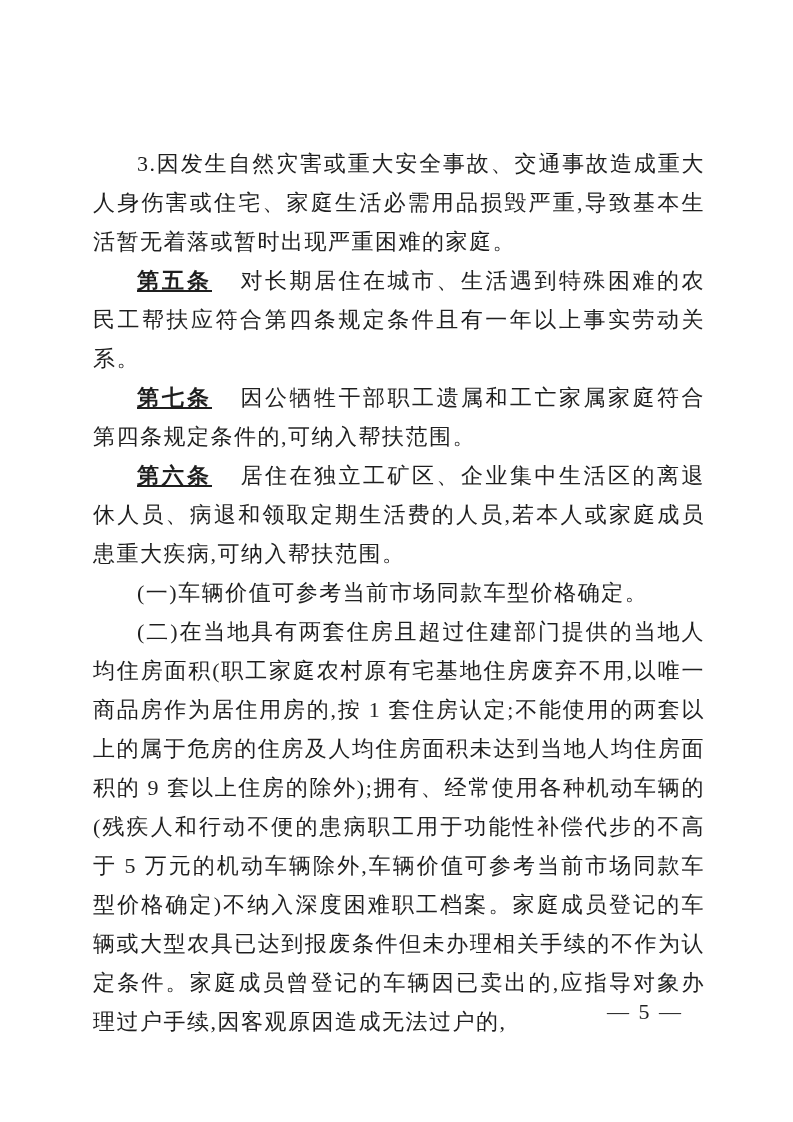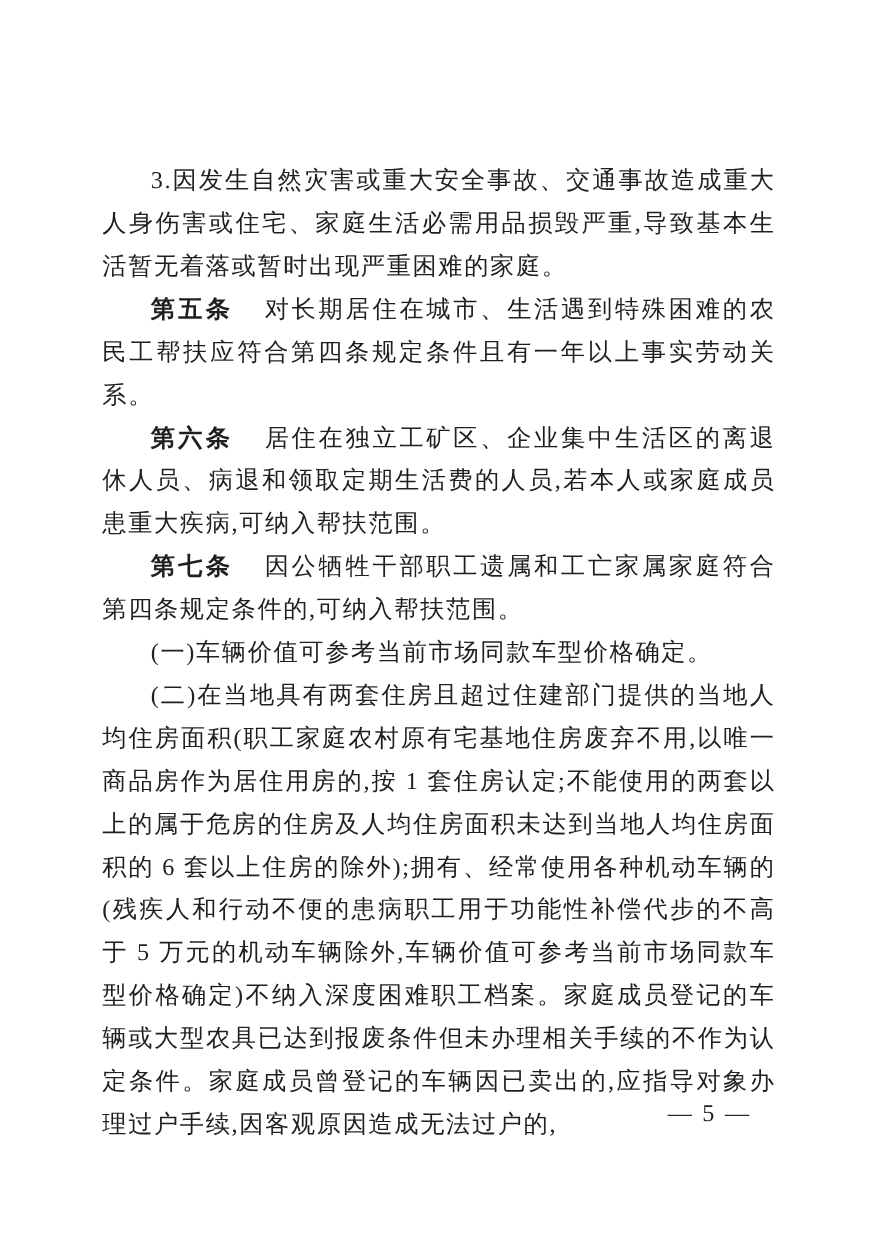--- a/index.html
+++ b/index.html
@@ -31,20 +31,21 @@
     color: #1f1f1f;
     text-align: justify;
     text-justify: inter-ideograph;
     text-indent: 2em;
   }
   .art-heading {
     font-family: "Liberation Sans", "DejaVu Sans", sans-serif;
     font-weight: bold;
     margin-right: 1.3em;
     letter-spacing: 2px;
+    text-decoration: underline;
   }
   .art-heading:empty {
     display: none;
   }
   .page-number {
     position: absolute;
     top: 984px;
     right: 106px;
     font-size: 22px;
     letter-spacing: 2px;
@@ -55,25 +56,25 @@
 </head>
 <body>
 
 <div class="doc-page">
   <div class="text-block">
 
     <p class="para"><span>3.因发生自然灾害或重大安全事故、交通事故造成重大人身伤害或住宅、家庭生活必需用品损毁严重,导致基本生活暂无着落或暂时出现严重困难的家庭。</span></p>
 
     <p class="para"><span class="art-heading">第五条</span><span>对长期居住在城市、生活遇到特殊困难的农民工帮扶应符合第四条规定条件且有一年以上事实劳动关系。</span></p>
 
+    <p class="para"><span class="art-heading">第七条</span><span>因公牺牲干部职工遗属和工亡家属家庭符合第四条规定条件的,可纳入帮扶范围。</span></p>
+
     <p class="para"><span class="art-heading">第六条</span><span>居住在独立工矿区、企业集中生活区的离退休人员、病退和领取定期生活费的人员,若本人或家庭成员患重大疾病,可纳入帮扶范围。</span></p>
-
-    <p class="para"><span class="art-heading">第七条</span><span>因公牺牲干部职工遗属和工亡家属家庭符合第四条规定条件的,可纳入帮扶范围。</span></p>
 
 
     <p class="para"><span>(一)车辆价值可参考当前市场同款车型价格确定。</span></p>
 
-    <p class="para"><span>(二)在当地具有两套住房且超过住建部门提供的当地人均住房面积(职工家庭农村原有宅基地住房废弃不用,以唯一商品房作为居住用房的,按 1 套住房认定;不能使用的两套以上的属于危房的住房及人均住房面积未达到当地人均住房面积的 6 套以上住房的除外);拥有、经常使用各种机动车辆的(残疾人和行动不便的患病职工用于功能性补偿代步的不高于 5 万元的机动车辆除外,车辆价值可参考当前市场同款车型价格确定)不纳入深度困难职工档案。家庭成员登记的车辆或大型农具已达到报废条件但未办理相关手续的不作为认定条件。家庭成员曾登记的车辆因已卖出的,应指导对象办理过户手续,因客观原因造成无法过户的,</span></p>
+    <p class="para"><span>(二)在当地具有两套住房且超过住建部门提供的当地人均住房面积(职工家庭农村原有宅基地住房废弃不用,以唯一商品房作为居住用房的,按 1 套住房认定;不能使用的两套以上的属于危房的住房及人均住房面积未达到当地人均住房面积的 9 套以上住房的除外);拥有、经常使用各种机动车辆的(残疾人和行动不便的患病职工用于功能性补偿代步的不高于 5 万元的机动车辆除外,车辆价值可参考当前市场同款车型价格确定)不纳入深度困难职工档案。家庭成员登记的车辆或大型农具已达到报废条件但未办理相关手续的不作为认定条件。家庭成员曾登记的车辆因已卖出的,应指导对象办理过户手续,因客观原因造成无法过户的,</span></p>
 
   </div>
 
   <div class="page-number">— 5 —</div>
 </div>
 
 </body></html>

